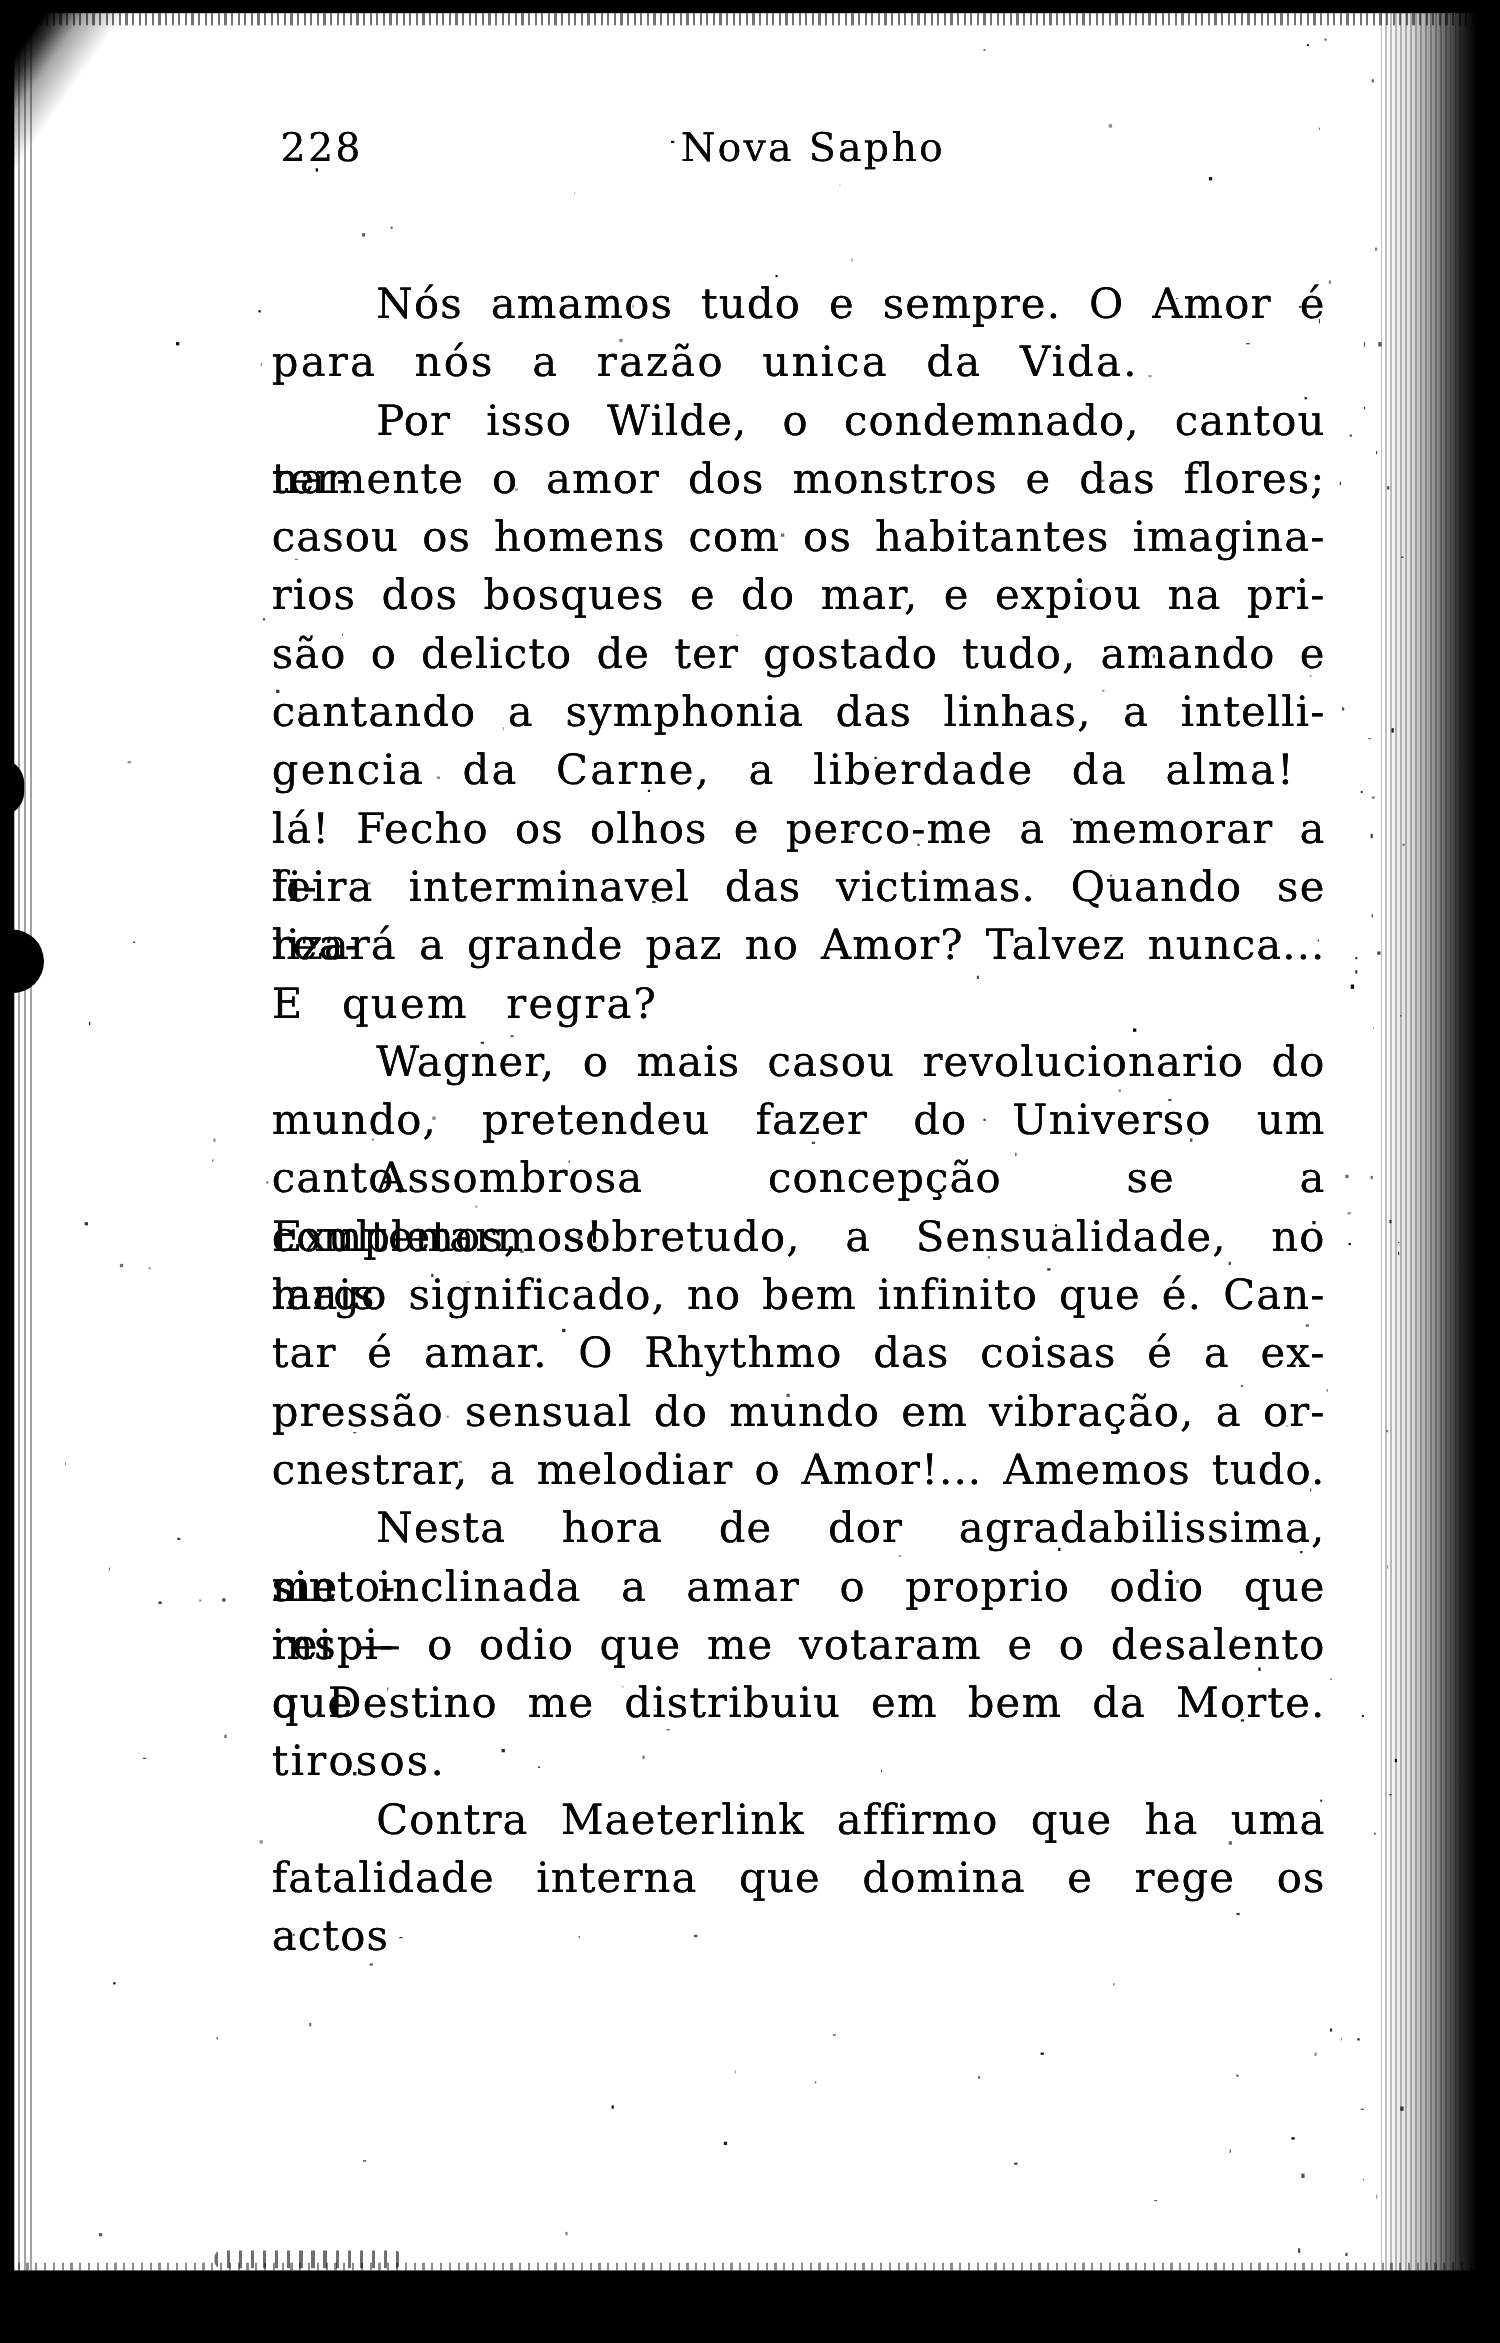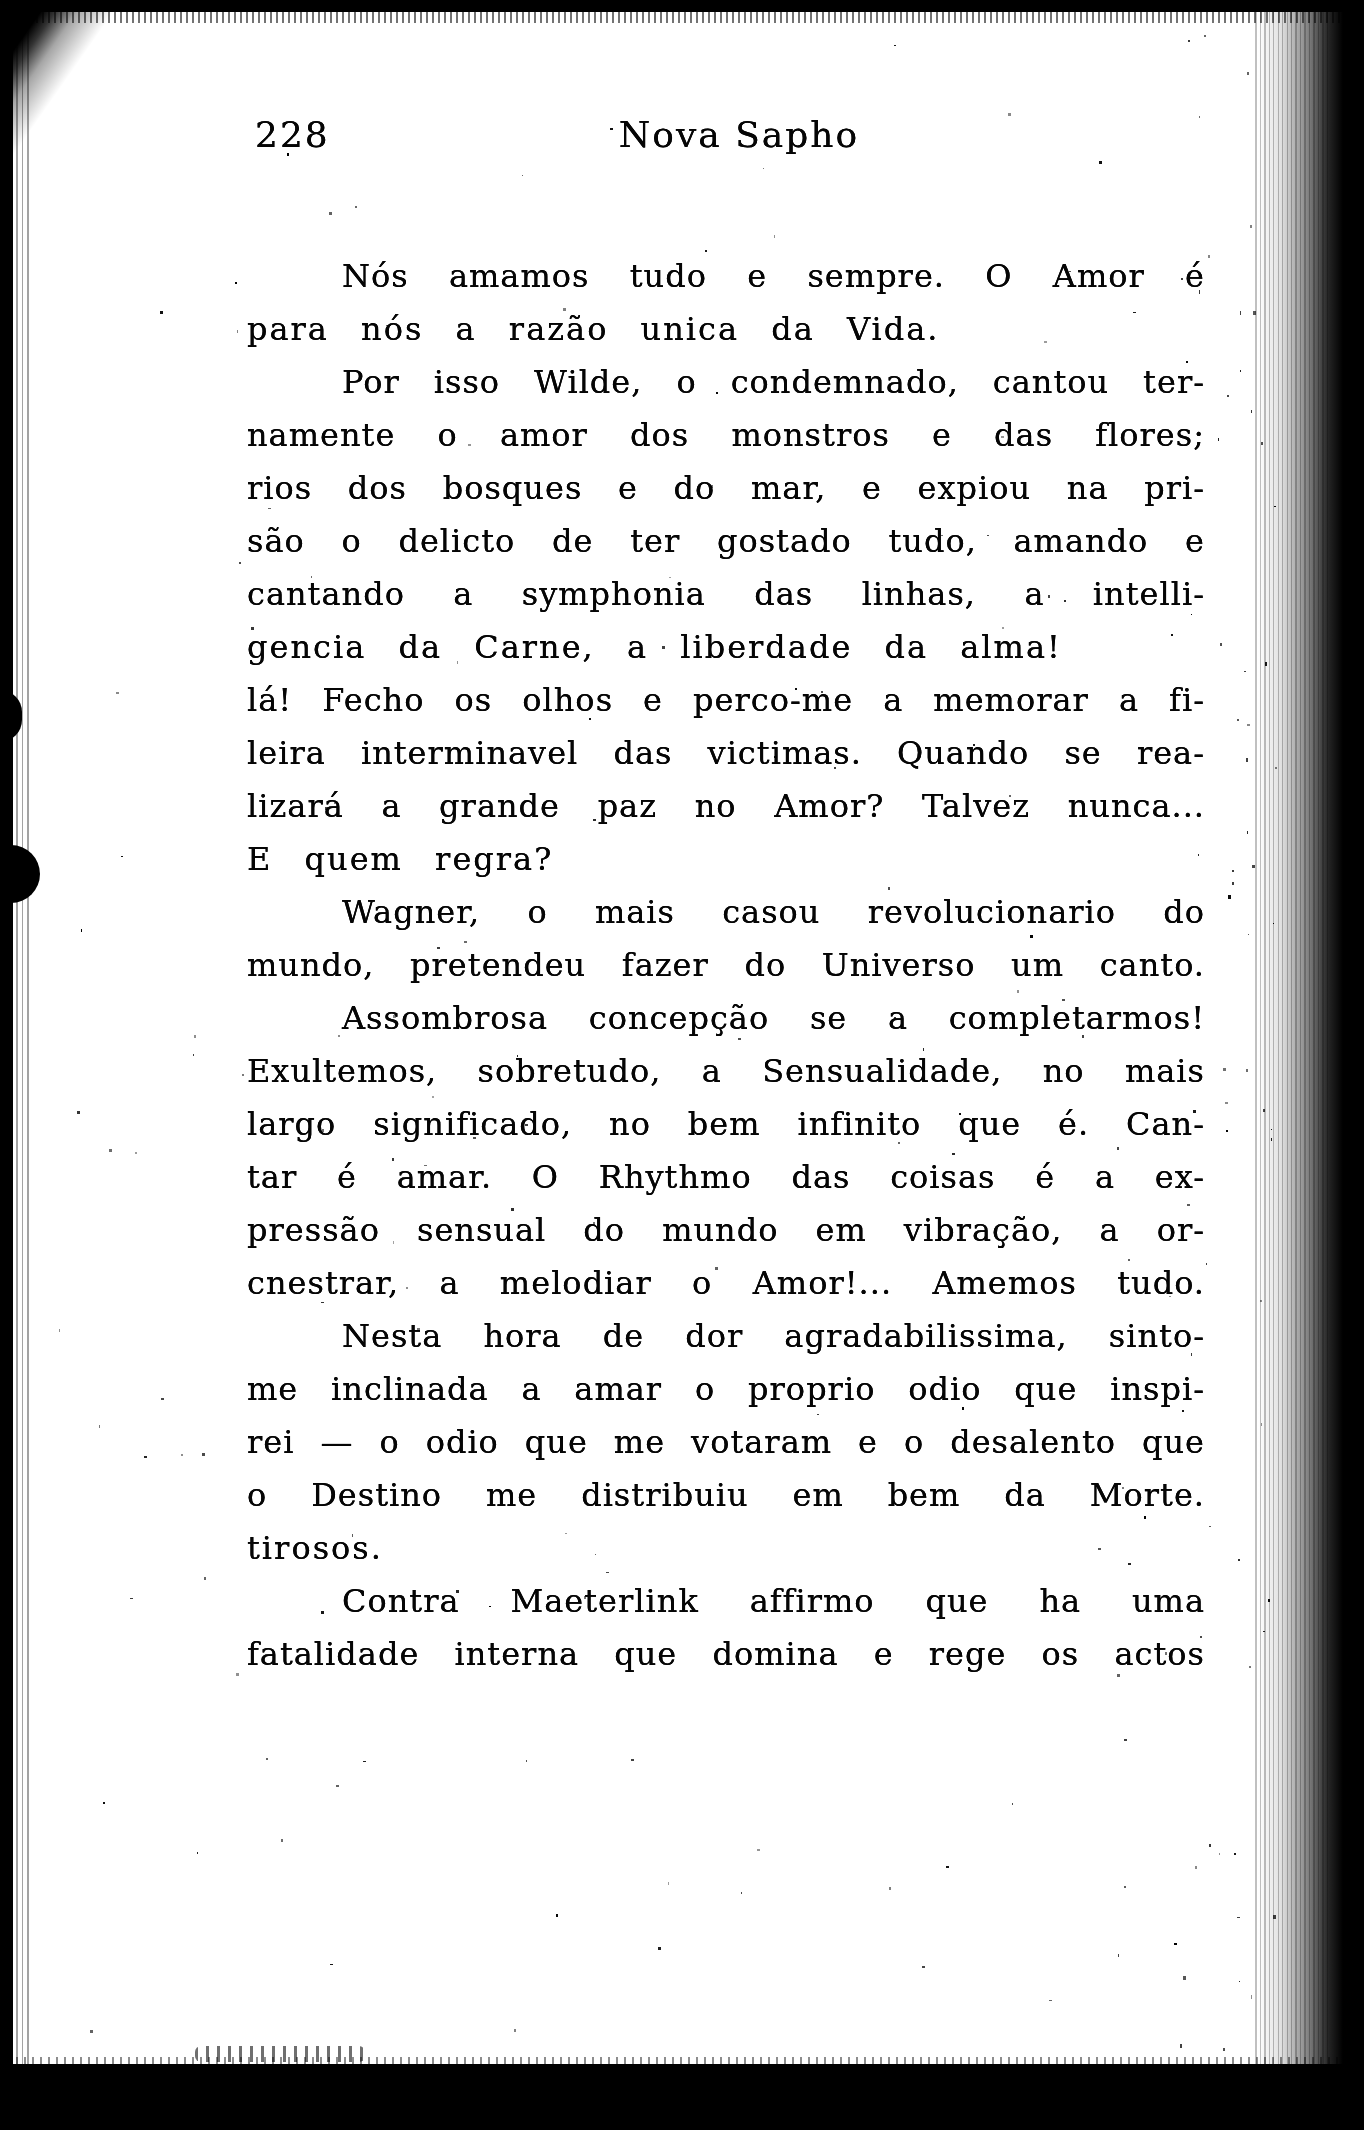--- a/index.html
+++ b/index.html
@@ -11,21 +11,21 @@
     overflow:hidden;
     font-family:"DejaVu Serif","Liberation Serif",serif;
     color:#050505;
   }
   
   .header{position:absolute;left:247px;top:112px;width:958px;height:46px;font-size:36px;line-height:46px;}
   .pagenum{position:absolute;left:8px;top:0;letter-spacing:2px;text-shadow:0 0 .6px #000;}
   .runtitle{position:absolute;left:0;top:0;width:100%;text-align:center;padding-left:26px;box-sizing:border-box;letter-spacing:2px;text-shadow:0 0 .6px #000;}
   .bodycol{position:absolute;left:247px;top:250px;width:958px;}
   .line{
-    height:53px;line-height:53px;font-size:32px;white-space:nowrap;
+    height:53px;line-height:53px;font-size:38px;white-space:nowrap;
     letter-spacing:1px;word-spacing:6px;text-shadow:0 0 .6px #000;
   }
   .line.j{white-space:normal;text-align:justify;text-align-last:justify;}
   .line.ind{text-indent:95px;}
   .line.plain{word-spacing:20px;letter-spacing:2px;}
   
   .band{position:absolute;pointer-events:none;}
   .top-band{left:0;top:0;width:1364px;height:12px;background:#000;}
   .top-fringe{left:0;top:12px;width:1364px;height:11px;
     background:repeating-linear-gradient(90deg,#000 0 2px,transparent 2px 6px);opacity:.55;}
@@ -58,20 +58,21 @@
   <div class="header">
     <span class="pagenum">228</span>
     <span class="runtitle">Nova Sapho</span>
   </div>
 
   <div class="bodycol" id="bodycol">
       <div class="line j ind">Nós amamos tudo e sempre. O Amor é</div>
       <div class="line plain">para nós a razão unica da Vida.</div>
       <div class="line j ind">Por isso Wilde, o condemnado, cantou ter-</div>
       <div class="line j">namente o amor dos monstros e das flores;</div>
+      <div class="line j">casou os homens com os habitantes imagina-</div>
       <div class="line j">rios dos bosques e do mar, e expiou na pri-</div>
       <div class="line j">são o delicto de ter gostado tudo, amando e</div>
       <div class="line j">cantando a symphonia das linhas, a intelli-</div>
       <div class="line plain">gencia da Carne, a liberdade da alma!</div>
       <div class="line j">lá! Fecho os olhos e perco-me a memorar a fi-</div>
       <div class="line j">leira interminavel das victimas. Quando se rea-</div>
       <div class="line j">lizará a grande paz no Amor? Talvez nunca...</div>
       <div class="line plain">E quem regra?</div>
       <div class="line j ind">Wagner, o mais casou revolucionario do</div>
       <div class="line j">mundo, pretendeu fazer do Universo um canto.</div>

